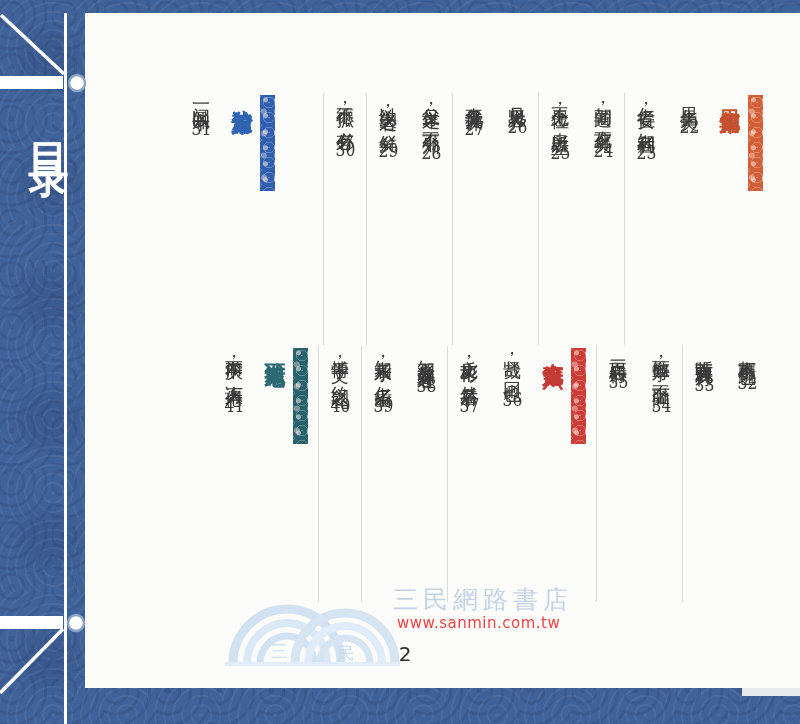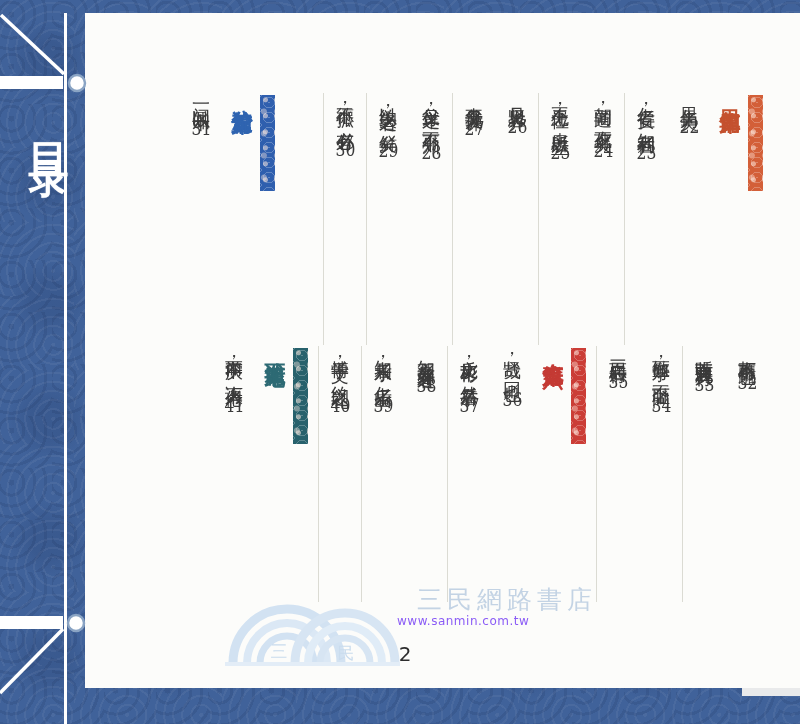--- a/index.html
+++ b/index.html
@@ -72,25 +72,24 @@
 
   .gap-lg{margin-right:48px;}
   .gap-sm{margin-right:10px;}
 
   
   .wm-arcs{position:absolute;left:140px;top:566px;}
   .wm-name{
     position:absolute;left:308px;top:570px;
     font-size:25px;letter-spacing:5px;color:#c3d3e4;
     font-family:"DejaVu Serif", serif;
-    margin-left:24px;
   }
   .wm-url{
     position:absolute;left:312px;top:601px;
-    font-size:12px;letter-spacing:.5px;color:#8b5cf6;
+    font-size:15px;letter-spacing:.5px;color:#ef4444;
     font-family:"DejaVu Sans", sans-serif;
   }
   .page-num{
     position:absolute;left:300px;top:629px;width:40px;text-align:center;
     font-size:20px;color:#2d2d2d;
     font-family:"DejaVu Sans", sans-serif;
   }
 </style>
 </head>
 <body>

